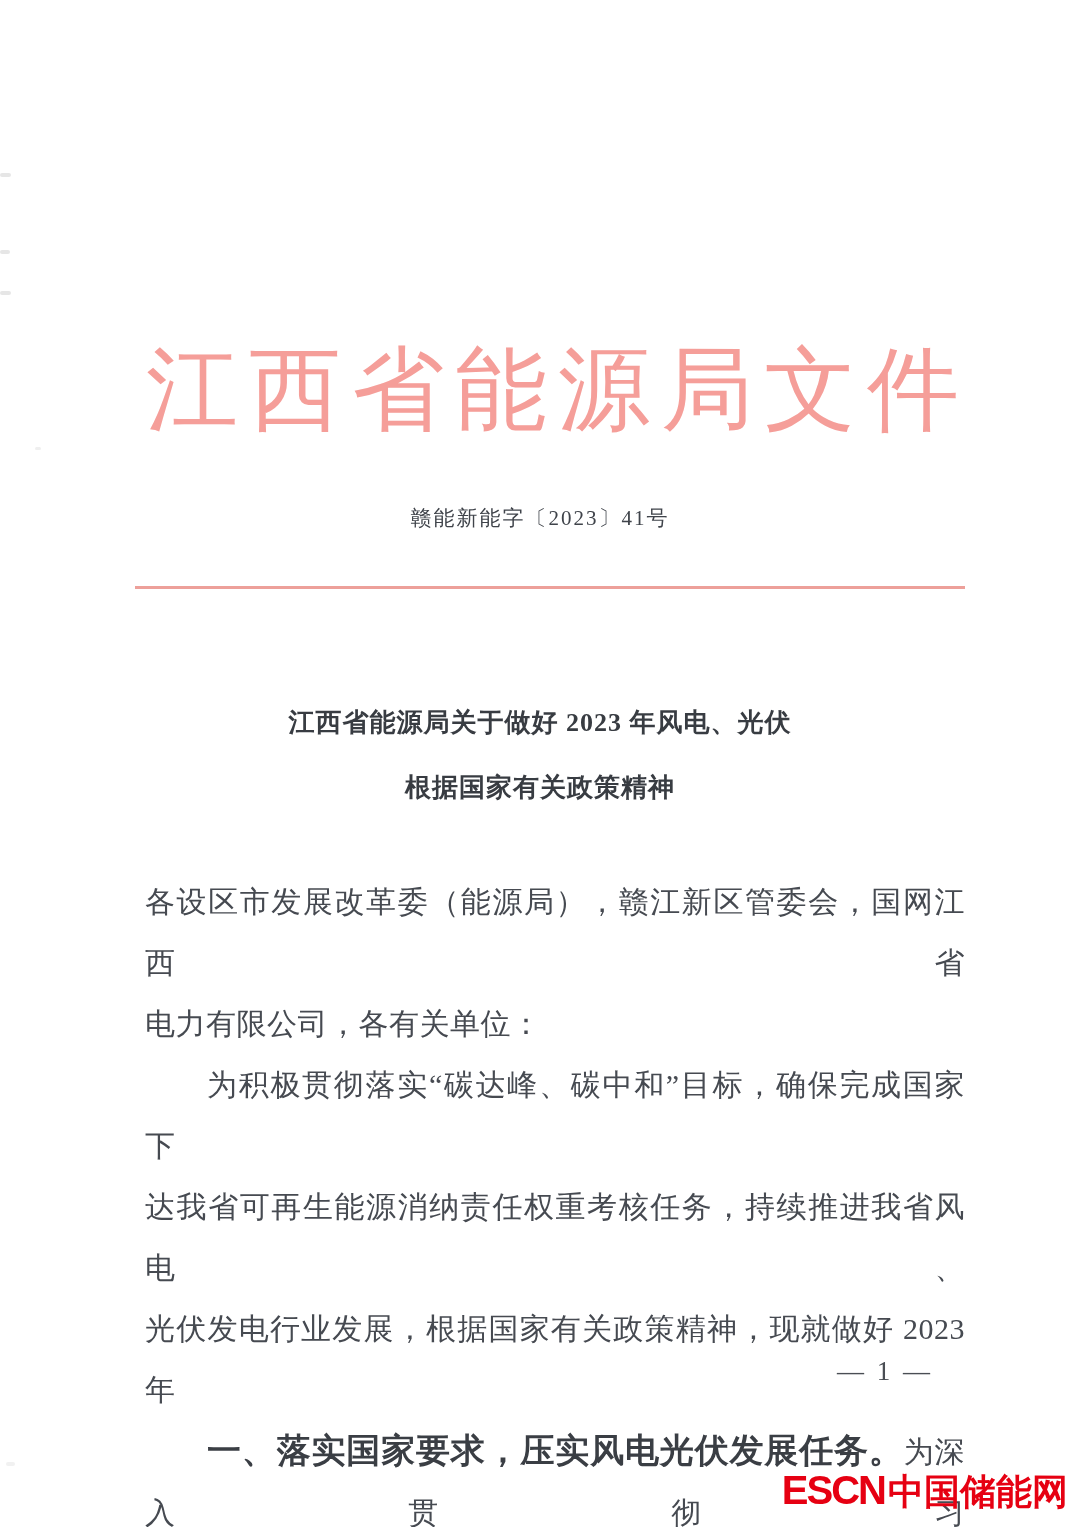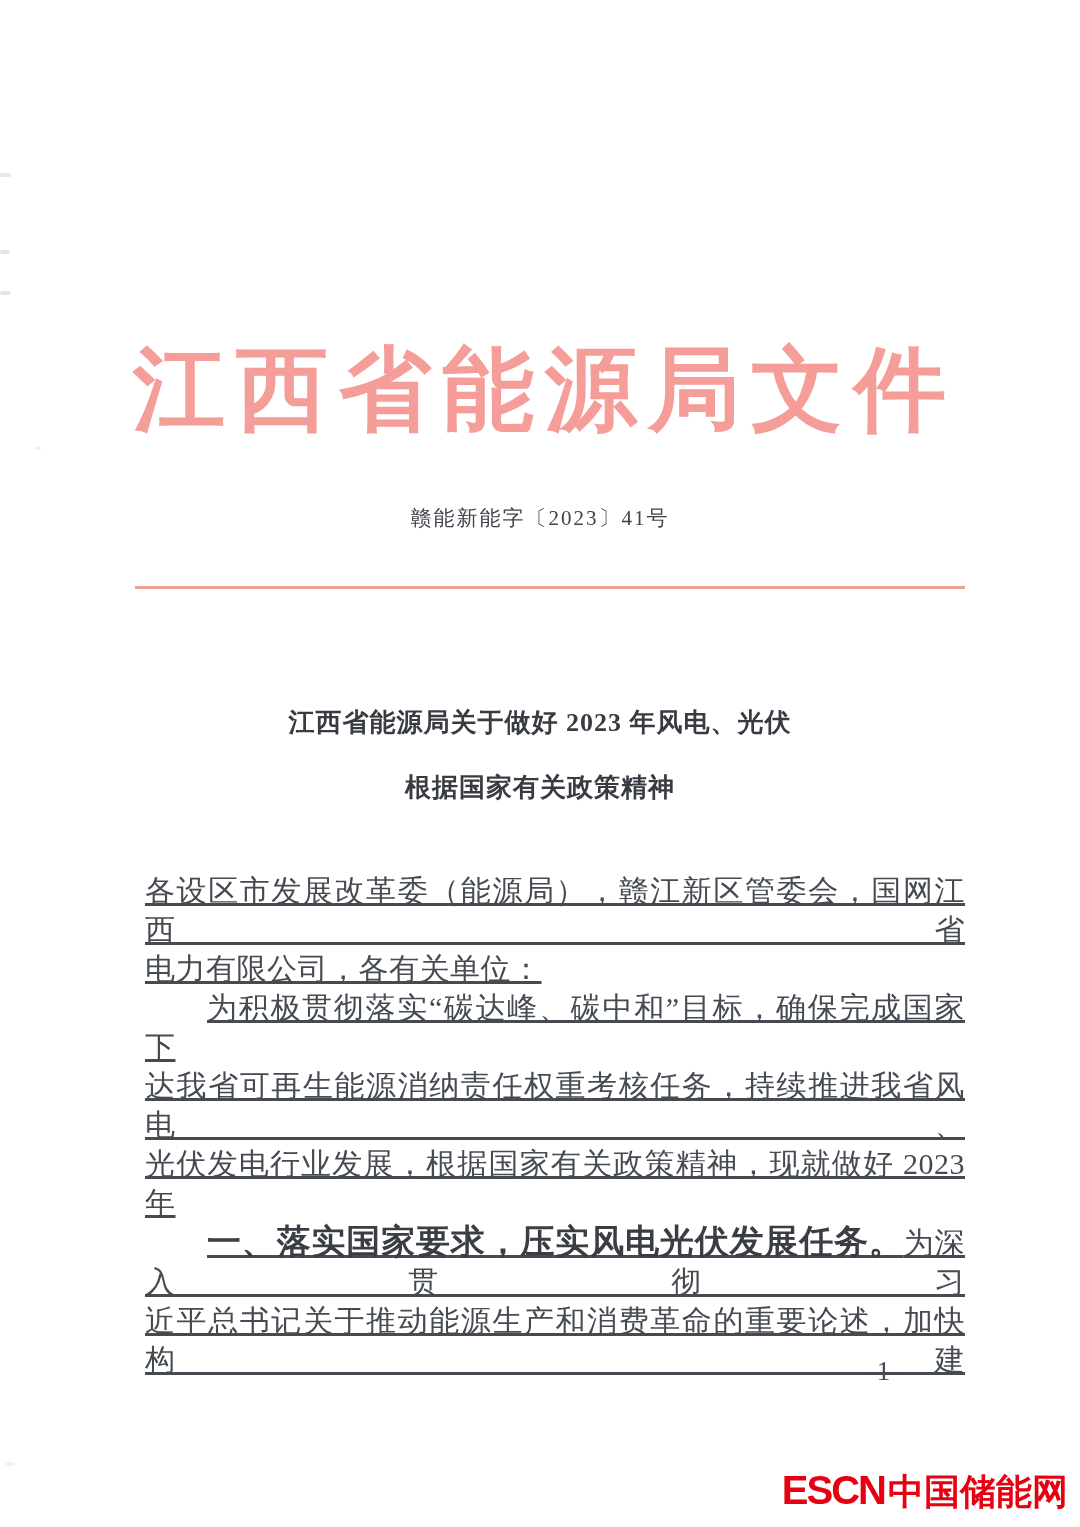--- a/index.html
+++ b/index.html
@@ -12,24 +12,24 @@
   html,body{margin:0;padding:0;background:#ffffff;}
   .page{
     position:relative;
     width:1080px;height:1527px;
     background:#ffffff;
     overflow:hidden;
     font-family:"Liberation Serif","DejaVu Serif",serif;
   }
   .red-header{
     position:absolute;
-    top:340px;left:133px;
+    top:340px;left:146px;
     font-size:92px;
     line-height:1.1;
-    font-weight:700;
+    font-weight:400;
     letter-spacing:11px;
     white-space:nowrap;
     color:var(--header-red);
     font-family:"Liberation Serif","DejaVu Serif",serif;
     text-align:right;
   }
   .doc-number{
     position:absolute;
     top:504px;left:0;
     width:100%;
@@ -56,25 +56,24 @@
     letter-spacing:1px;
   }
   .doc-body{
     position:absolute;
     top:871px;left:145px;
     width:820px;
     font-size:30px;
     color:var(--text-gray);
   }
   .line{
-    line-height:39px;
+    line-height:61px;
     text-align:justify;
     text-align-last:justify;
     letter-spacing:0.5px;
-    text-decoration:underline;
   }
   .line.short{
     text-align-last:left;
   }
   .line.ind{
     text-indent:62px;
   }
   .sec-heading{
     font-weight:bold;
     color:#3a3e44;

